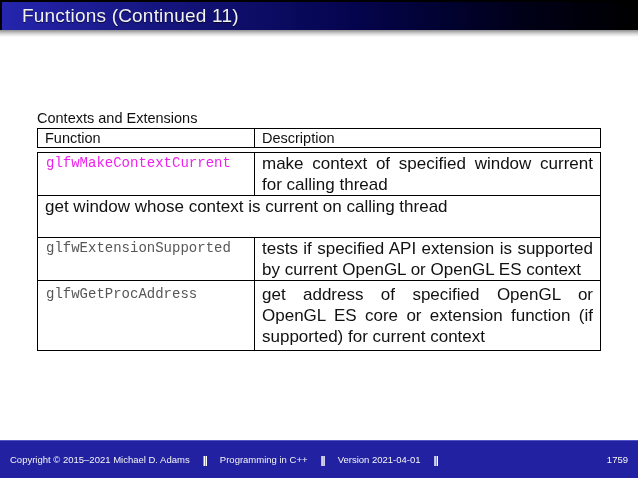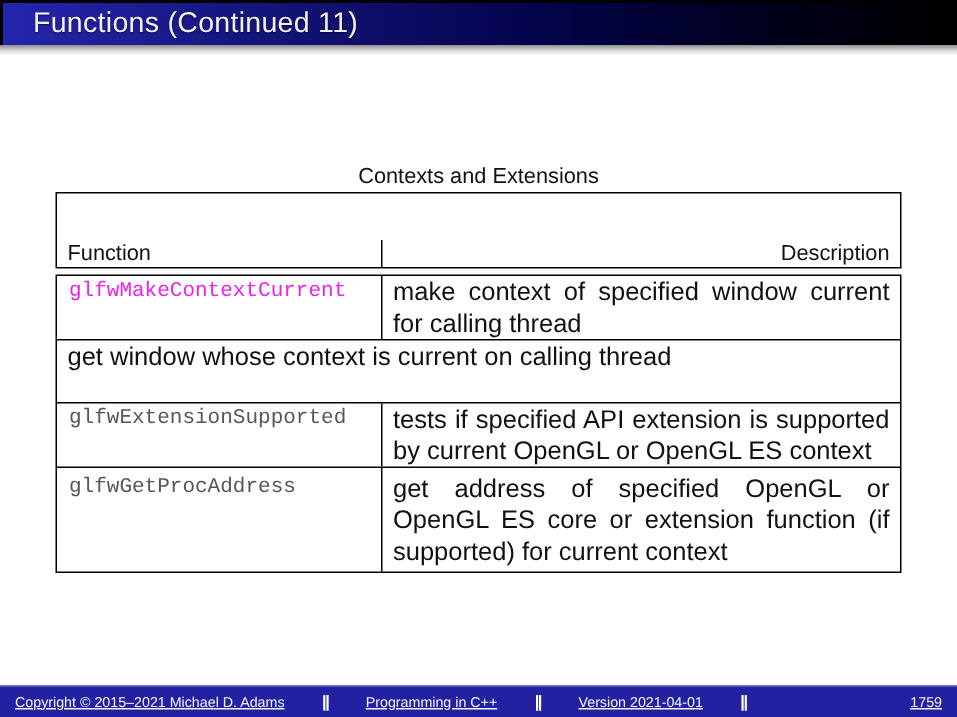--- a/index.html
+++ b/index.html
@@ -45,42 +45,40 @@
   }
 
   
   .table-wrap {
     position: absolute;
     top: 110px;
     left: 37px;
     width: 564px;
   }
   .table-title {
-    text-align: center;
     font-size: 14.5px;
     color: #111111;
     height: 17px;
     line-height: 17px;
     margin-bottom: 1px;
   }
   .tbl-head, .tbl-body {
     border: 1.5px solid #000000;
     background: #ffffff;
   }
   .tbl-gap { height: 4px; }
   .tbl-hrow { display: flex; }
   .hcell {
     font-size: 14.5px;
     color: #111111;
     line-height: 18px;
     padding: 0 7px;
-    margin-top: 31px;
   }
   .col-fn  { width: 217px; border-right: 1.5px solid #000000; flex: none; }
-  .col-desc { flex: 1; text-align: right; }
+  .col-desc { flex: 1; }
   .tbl-row { display: flex; min-height: 42px; border-bottom: 1.5px solid #000000; }
   .tbl-row:last-child { border-bottom: none; }
   .tbl-row:last-child .cell-fn,
   .tbl-row:last-child .cell-desc { padding-top: 3px; padding-bottom: 3px; }
   .cell-fn {
     width: 217px;
     flex: none;
     border-right: 1.5px solid #000000;
     font-family: "Liberation Mono", "DejaVu Sans Mono", monospace;
     font-size: 14px;
@@ -97,31 +95,30 @@
     line-height: 21px;
     color: #111111;
     padding: 0 7px;
     text-align: justify;
   }
 
   
   .slide-footer {
     position: absolute;
     left: 0; right: 0; bottom: 0;
-    height: 21px;
+    height: 38px;
     background: var(--footer-blue, #2121a2);
     border-top: 1px solid #5353c6;
     display: flex;
     align-items: center;
-    gap: 25px;
+    gap: 13px;
     padding: 0 10px;
     color: #f5f5f5;
     font-size: 9.5px;
     white-space: nowrap;
-    text-decoration: underline;
   }
   .footer-sep {
     font-weight: bold;
     font-size: 11px;
     color: #ffffff;
     letter-spacing: -1px;
   }
   .footer-page { margin-left: auto; }
 </style>
 </head>

